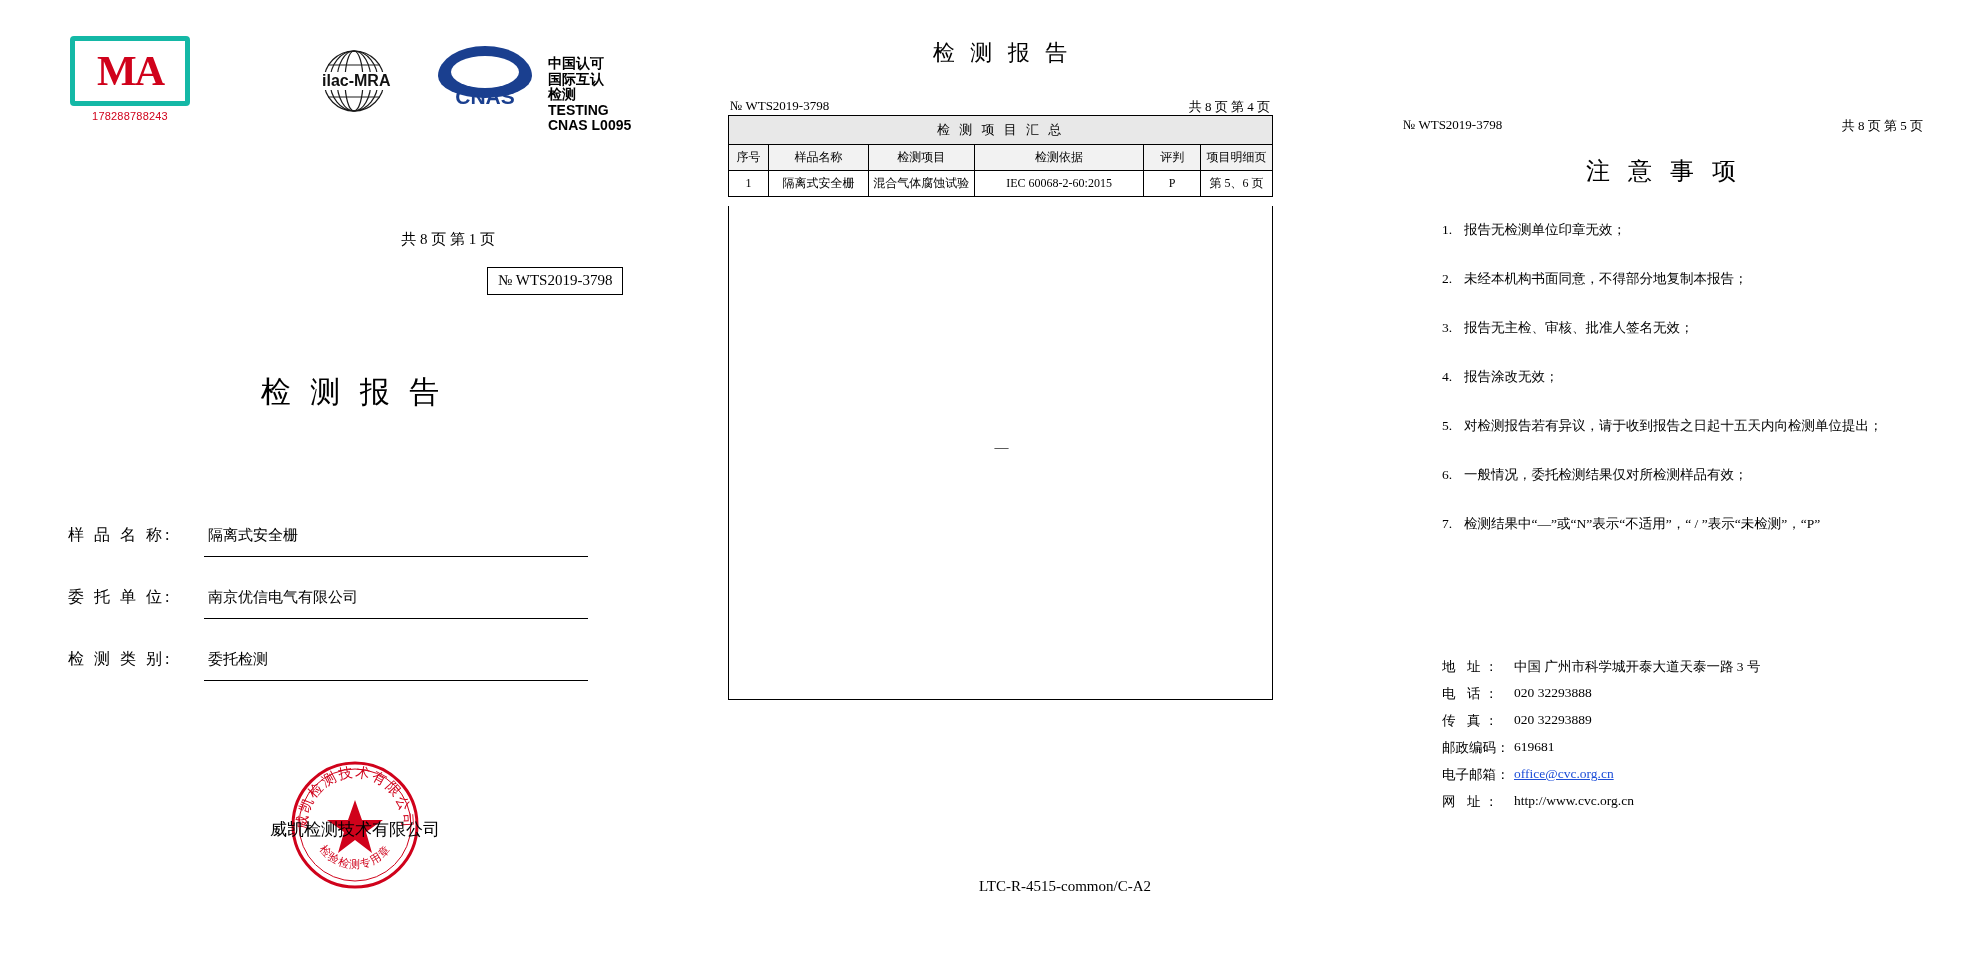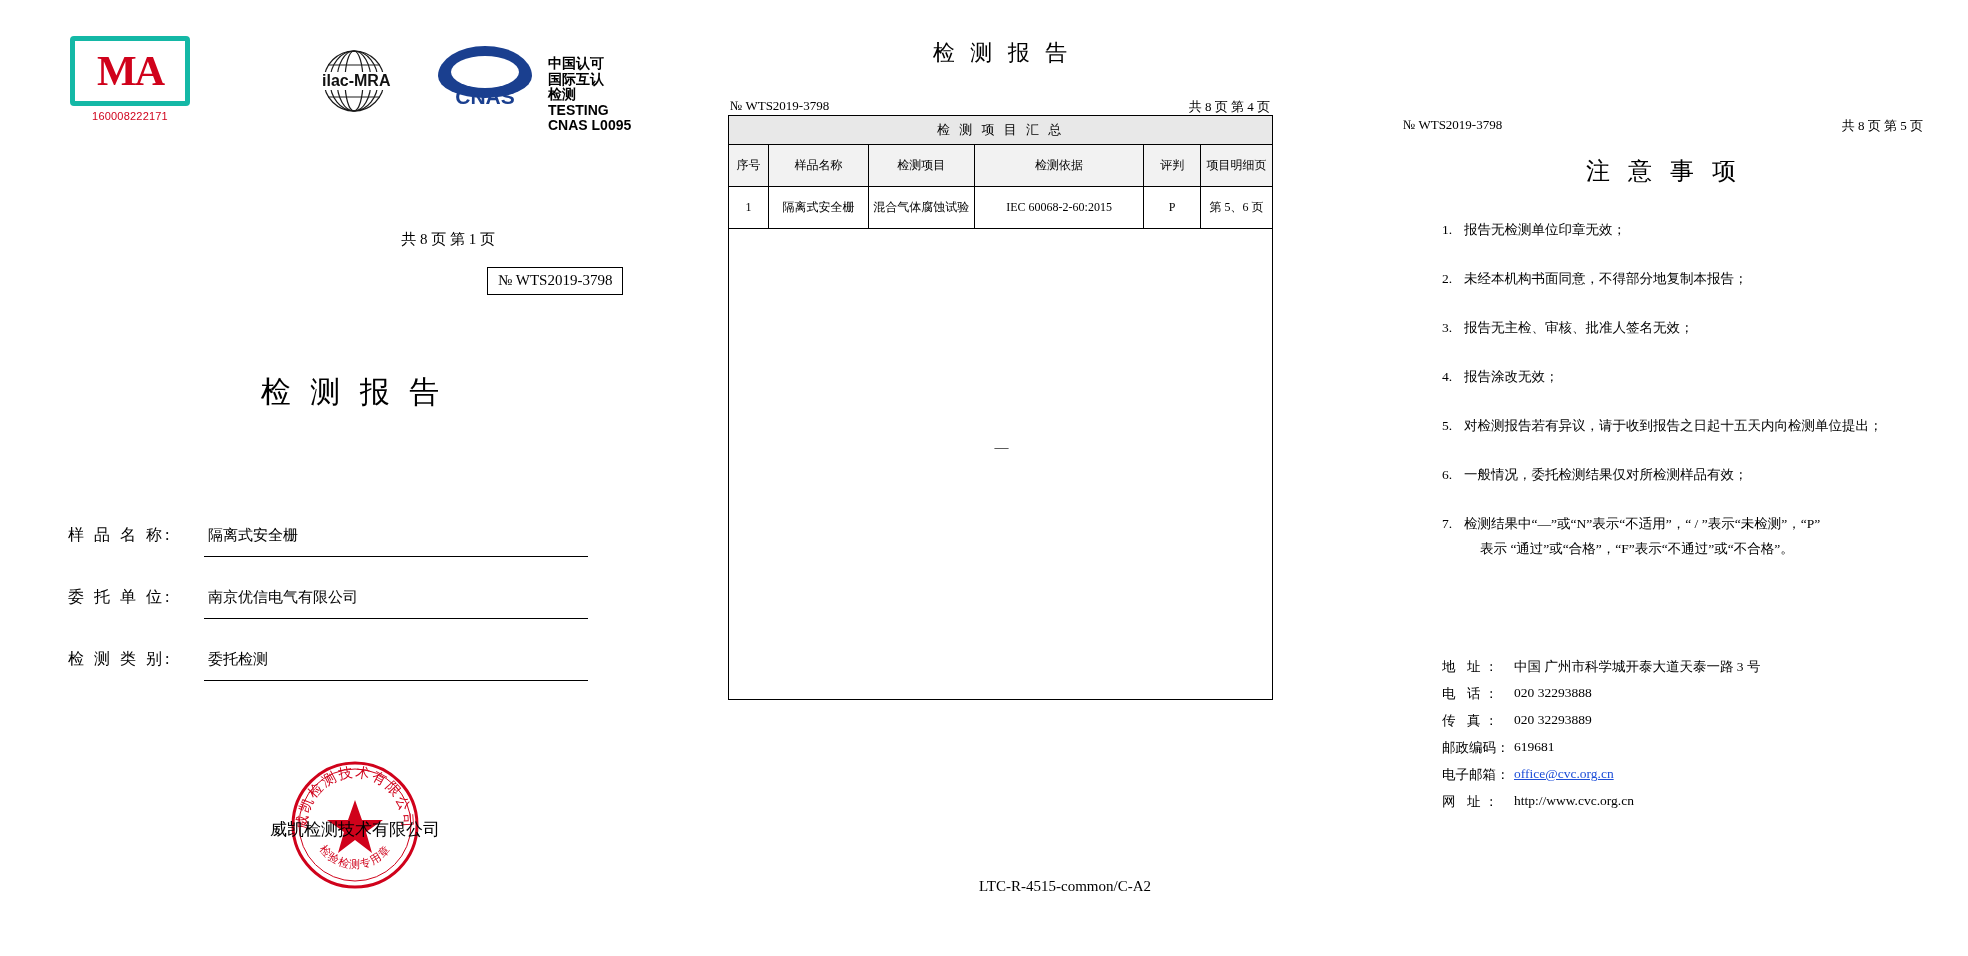--- a/index.html
+++ b/index.html
@@ -192,21 +192,21 @@
     top: 115px;
     width: 545px;
     border: 1px solid #000;
     border-collapse: collapse;
   }
   .p2-table td, .p2-table th {
     border: 1px solid #000;
     font-family: "Liberation Serif", serif;
     font-size: 12px;
     text-align: center;
-    padding: 12px 2px;
+    padding: 4px 2px;
     font-weight: normal;
   }
   .p2-table .caption-row td {
     background: #e8e8e8;
     font-size: 13px;
     letter-spacing: 3px;
     padding: 5px 2px;
   }
   .p2-table .head-row td {
     background: #f2f2f2;
@@ -318,21 +318,21 @@
   }
 </style>
 </head>
 <body>
 
 <div class="page" id="page1">
 
   <div class="cma-logo">
     <span class="cma-text">MA</span>
   </div>
-  <div class="cma-number">160008222171</div>
+  <div class="cma-number">178288788243</div>
 
   <div class="ilac-logo">
     <svg viewBox="0 0 100 66" width="100" height="66" aria-hidden="true">
       <g fill="none" stroke="#1a1a1a" stroke-width="1.2">
         <ellipse cx="34" cy="33" rx="30" ry="30"></ellipse>
         <ellipse cx="34" cy="33" rx="24" ry="30"></ellipse>
         <ellipse cx="34" cy="33" rx="17" ry="30"></ellipse>
         <ellipse cx="34" cy="33" rx="9" ry="30"></ellipse>
         <line x1="4" y1="33" x2="64" y2="33"></line>
         <path d="M8 17 H60"></path>
@@ -465,21 +465,20 @@
       <span class="num">5.</span>
       <span>对检测报告若有异议，请于收到报告之日起十五天内向检测单位提出；</span>
     </div>
     <div class="p3-note">
       <span class="num">6.</span>
       <span>一般情况，委托检测结果仅对所检测样品有效；</span>
     </div>
     <div class="p3-note">
       <span class="num">7.</span>
       <span>检测结果中“—”或“N”表示“不适用”，“ / ”表示“未检测”，“P”</span>
-      <span class="l2">表示 “通过”或“合格”，“F”表示“不通过”或“不合格”。</span>
     </div>
   </div>
 
   <div class="p3-contact">
     <div class="crow">
       <span class="ck">地    址：</span>
       <span class="cs">中国  广州市科学城开泰大道天泰一路 3 号</span>
     </div>
     <div class="crow">
       <span class="ck">电    话：</span>

